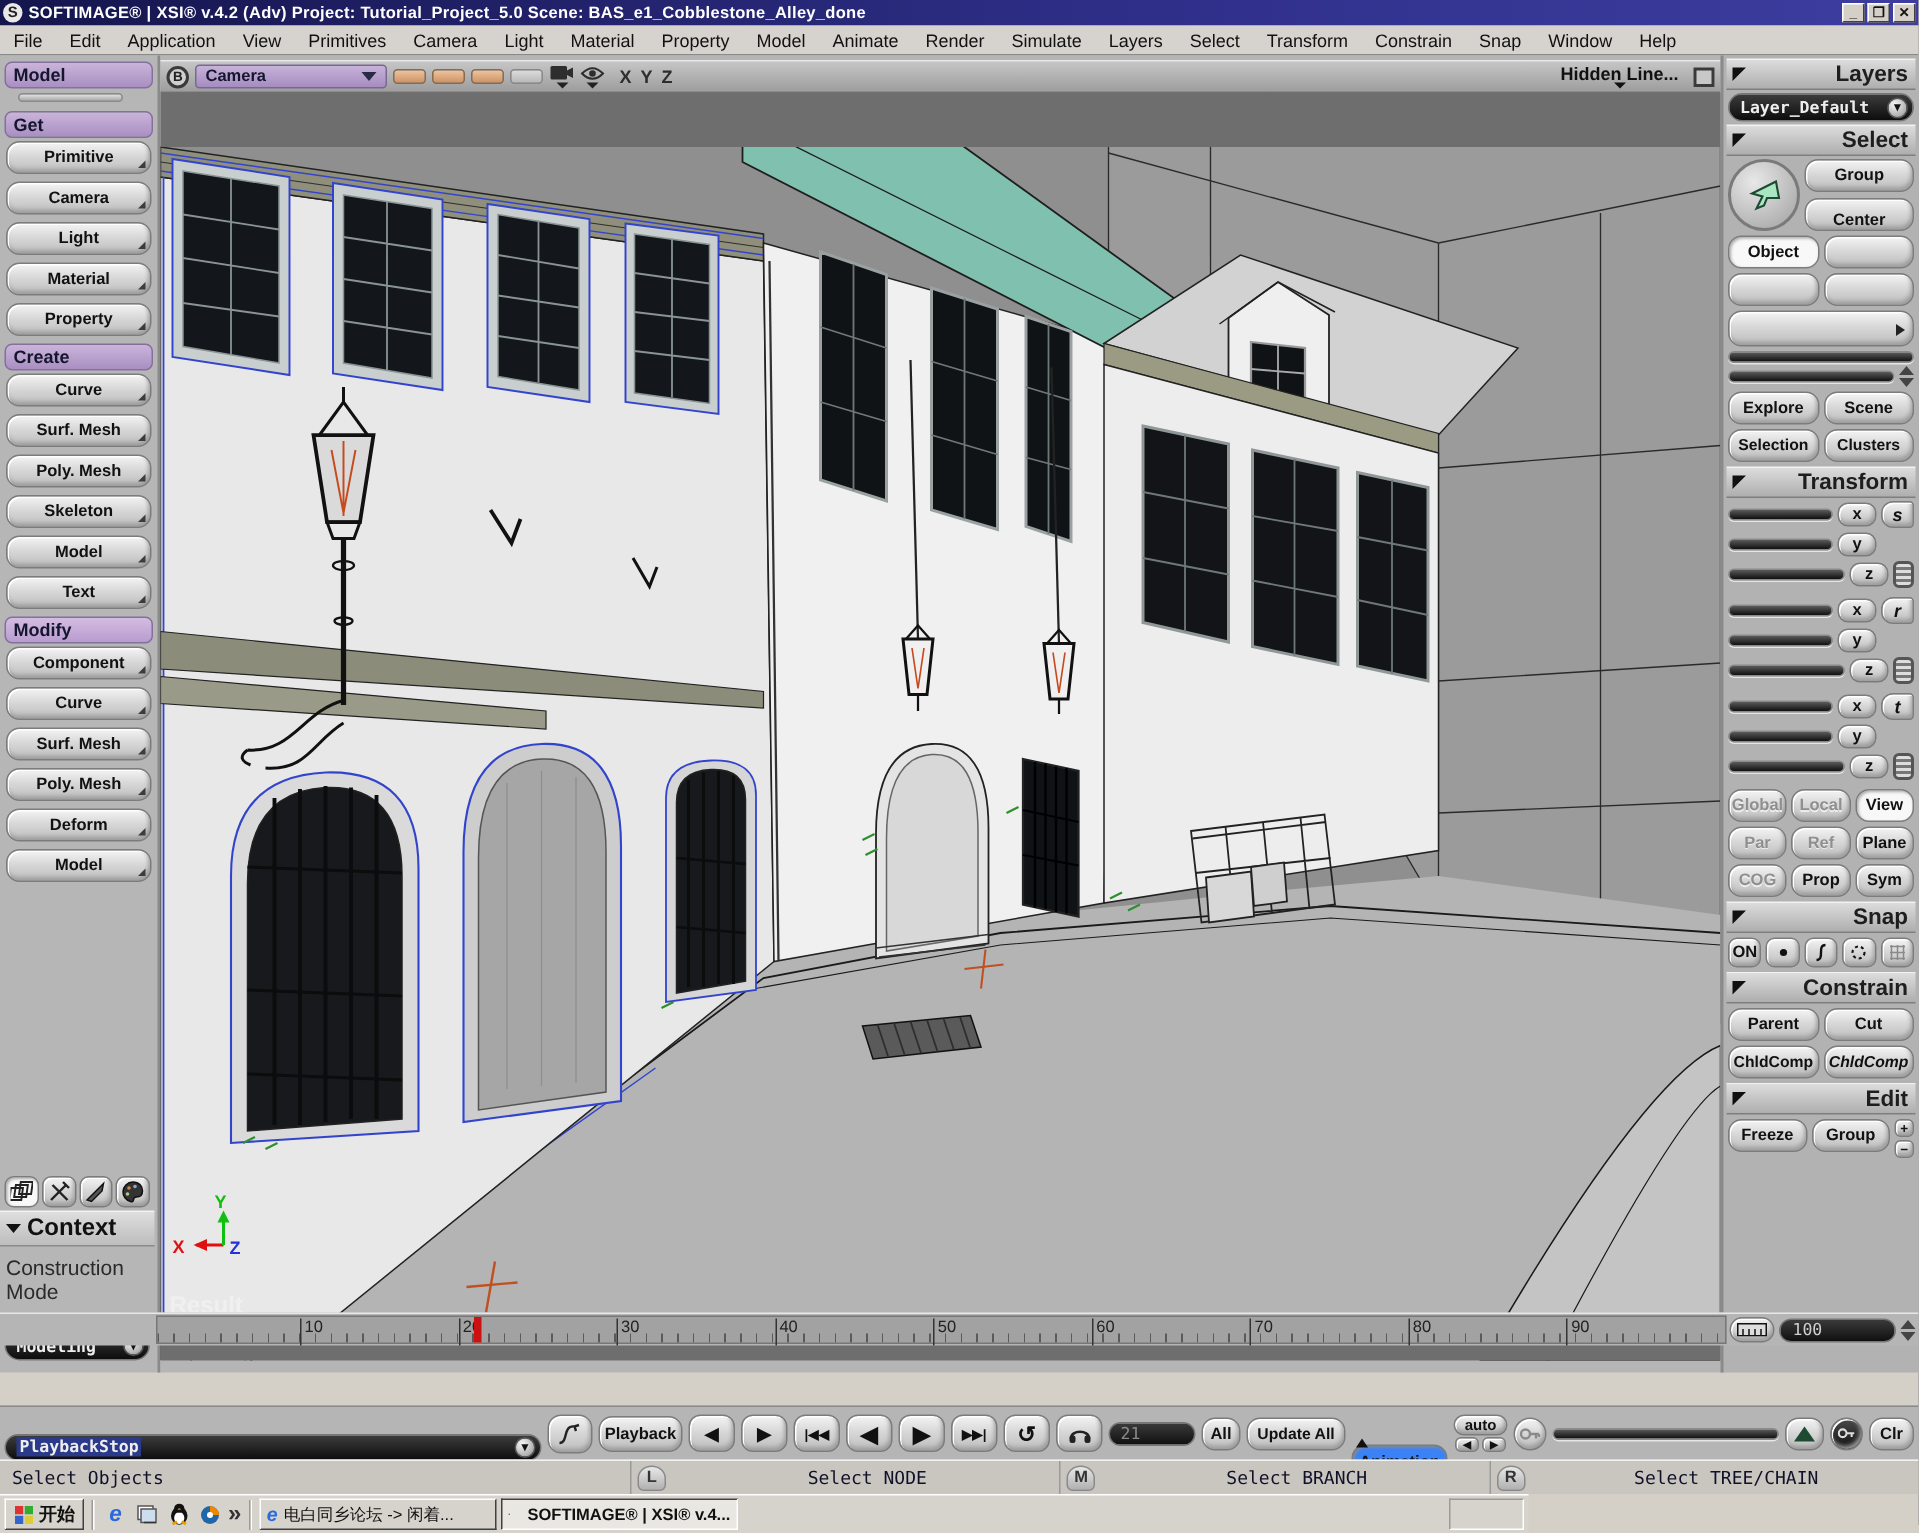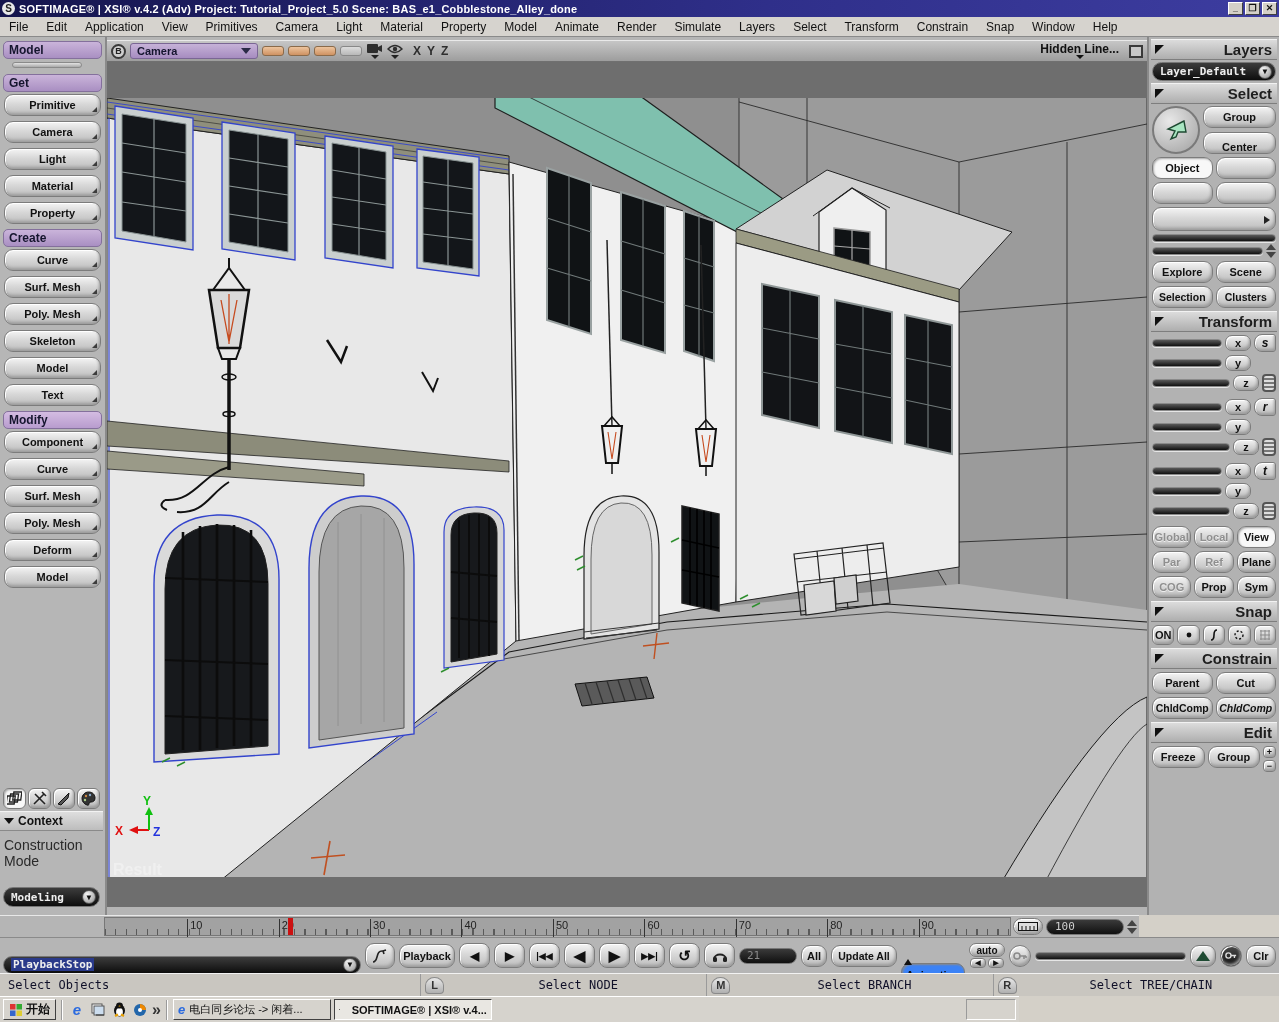--- a/index.html
+++ b/index.html
@@ -49,21 +49,21 @@
   
   .leftpanel { position:absolute; left:0; top:37px; width:107px; height:878px;
     background:#b6b6b6; border-right:2px solid #8a8a8a; padding:2px; }
   .leftpanel .btn { height:22px; margin:0 2px 5px 2px; }
   .gap-pill { height:6px; width:70px; margin:3px 6px 6px 10px; border-radius:4px;
     background:linear-gradient(180deg,#e2e2e2,#a8a8a8); border:1px solid #8a8a8a; }
   .lp-bottom { position:absolute; left:0; bottom:0; width:103px; }
   .iconrow { display:flex; gap:2px; padding:2px 3px; }
   .iconrow .btn { width:23px; height:21px; border-radius:6px; margin:0; }
   .ctxbar { background:linear-gradient(180deg,#dedede,#bdbdbd); border-top:1px solid #f2f2f2; border-bottom:1px solid #8a8a8a;
-    font-weight:bold; font-size:12px; color:#111; padding:2px 4px; display:flex; align-items:center; gap:4px; }
+    font-weight:bold; font-size:16px; color:#111; padding:2px 4px; display:flex; align-items:center; gap:4px; }
   .tri-down { width:0; height:0; border-left:5px solid transparent; border-right:5px solid transparent; border-top:6px solid #111; }
   .cm-label { font-size:14px; color:#2a2a2a; padding:6px 3px 17px 4px; }
   .lp-dd { height:20px; margin:1px 3px 8px 3px; }
 
   
   .viewport { position:absolute; left:107px; top:37px; width:1040px; height:878px; background:#b5b5b5; }
   .vp-header { height:22px; margin-top:3px; background:linear-gradient(180deg,#c6c6c6,#9d9d9d);
     border-top:1px solid #e9e9e9; border-bottom:1px solid #707070; display:flex; align-items:center; padding:0 4px; gap:4px; }
   .vp-b { width:15px; height:15px; border-radius:50%; border:2px solid #3a3a3a; background:#cfcfcf;
     font-size:9px; font-weight:bold; color:#222; display:flex; align-items:center; justify-content:center; }
@@ -95,21 +95,21 @@
   .modebtn { width:22px; height:18px; border-radius:8px 3px 3px 8px; font-size:12px; font-style:italic; }
   .lockic { width:14px; height:18px; border:2px solid #555; border-radius:4px;
     background:repeating-linear-gradient(180deg,#ddd 0 2px,#777 2px 4px); }
   .spacer18 { width:22px; height:18px; }
   .snaprow { display:flex; gap:3px; margin:3px 1px; }
   .snaprow .btn { height:20px; flex:1; border-radius:6px; }
   .pm-col { display:flex; flex-direction:column; gap:2px; justify-content:center; }
   .pm { width:13px; height:11px; border-radius:4px; font-size:9px; }
 
   
-  .timeline { position:absolute; left:0; top:915px; width:1139px; height:22px; background:#b5b5b5;
+  .timeline { position:absolute; left:0; top:875px; width:1279px; height:22px; background:#b5b5b5;
     border-top:1px solid #e8e8e8; display:flex; align-items:stretch; }
   .tl-stub { width:104px; }
   .ruler { position:relative; flex:1; background:#a2a2a2; border:1px solid #777; margin:1px 0;
     background-image:repeating-linear-gradient(90deg,#5a5a5a 0 1px,transparent 1px 10.5px);
     background-size:100% 6px; background-position:0 100%; background-repeat:no-repeat; }
   .ruler .lab { position:absolute; top:1px; font-size:11px; color:#222; border-left:1px solid #333; padding-left:2px; height:18px; line-height:12px; }
   .playhead { position:absolute; top:0; bottom:0; width:5px; background:#cc1111; }
   .tl-right { width:128px; display:flex; align-items:center; gap:3px; padding:0 2px; }
   .endbar { flex:1; height:16px; border-radius:8px; background:linear-gradient(180deg,#3a3a3a,#101010);
     border:1px solid #777; color:#cfcfcf; font-size:11px; font-family:"DejaVu Sans Mono",monospace; padding:0 8px; display:flex; align-items:center; }

